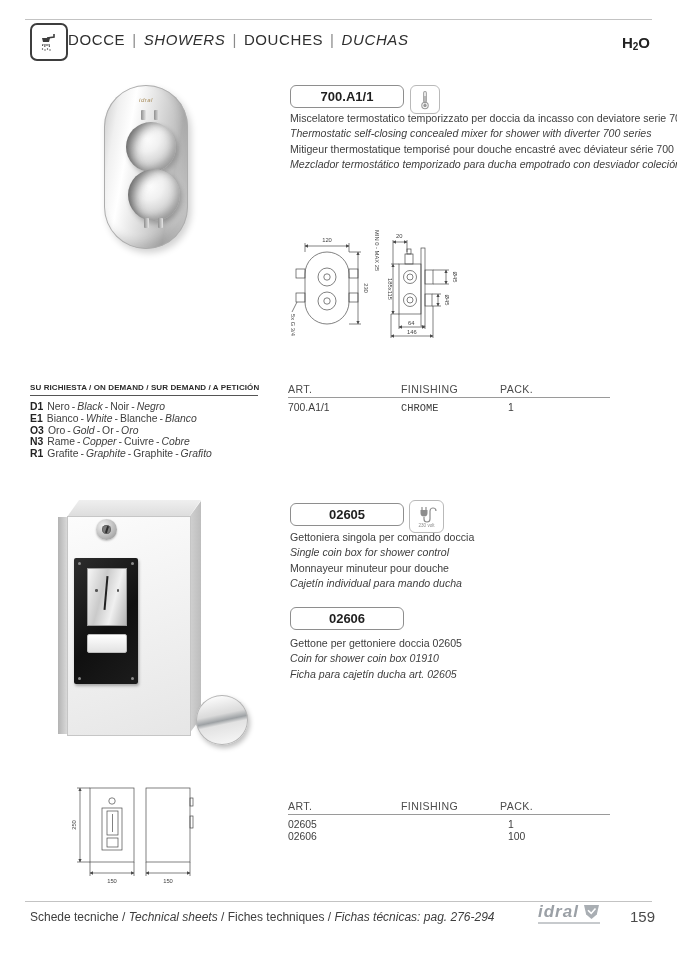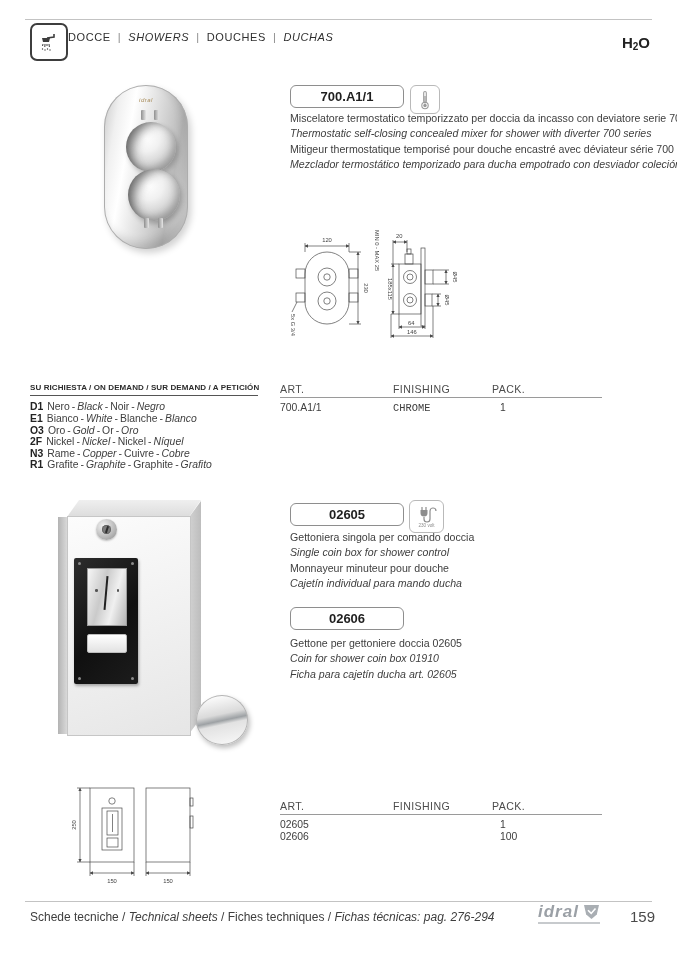--- a/index.html
+++ b/index.html
@@ -4,21 +4,21 @@
 <style>
   html,body{margin:0;padding:0;background:#fff;}
   .page{position:relative;width:677px;height:958px;background:#ffffff;
         font-family:"Liberation Sans", sans-serif;color:#3c3c3c;overflow:hidden;}
   .abs{position:absolute;}
   .hline{position:absolute;height:1px;background:#c3c3c3;}
 
   
   .hdr-iconbox{position:absolute;left:30px;top:23px;width:34px;height:34px;border:2px solid #3d3d3d;
                border-radius:7px;display:flex;align-items:center;justify-content:center;background:#fff;}
-  .hdr-title{position:absolute;left:68px;top:31px;font-size:11px;letter-spacing:.6px;color:#2f2f2f;white-space:nowrap;}
+  .hdr-title{position:absolute;left:68px;top:31px;font-size:15px;letter-spacing:.6px;color:#2f2f2f;white-space:nowrap;}
   .hdr-title .sep{color:#8a8a8a;margin:0 7px;font-weight:400;}
   .hdr-title .it{font-style:italic;}
   .h2o{position:absolute;right:27px;top:34px;font-size:15px;font-weight:bold;color:#222;}
   .h2o .sub{font-size:10px;vertical-align:-2px;}
 
   
   .badge{position:absolute;width:112px;height:21px;border:1.6px solid #8e8e8e;border-radius:6px;background:#fff;
          display:flex;align-items:center;justify-content:center;font-weight:bold;font-size:13px;color:#1f1f1f;}
   .iconbox{position:absolute;border:1.5px solid #b9b9b9;border-radius:6px;background:#fff;
            display:flex;flex-direction:column;align-items:center;justify-content:center;}
@@ -32,21 +32,21 @@
   
   .od{position:absolute;left:30px;top:383px;width:232px;}
   .od-title{font-size:8px;font-weight:bold;color:#2c2c2c;letter-spacing:.1px;white-space:nowrap;}
   .od-rule{height:1.4px;background:#555;margin:3px 0 5px 0;width:228px;}
   .od-row{font-size:10.4px;line-height:11.6px;color:#3e3e3e;white-space:nowrap;}
   .od-row b{margin-right:4px;color:#232323;}
   .od-row .sp{margin:0 2px;}
   .od-row i{font-style:italic;}
 
   
-  .tbl{position:absolute;left:280px;width:322px;}
+  .tbl{position:absolute;left:288px;width:322px;}
   .tbl .th{position:absolute;top:0;font-size:10.6px;color:#4c4c4c;letter-spacing:.4px;}
   .tbl .rule{position:absolute;left:0;top:14px;width:322px;height:1px;background:#9a9a9a;}
   .tbl .td{position:absolute;font-size:10.4px;color:#3e3e3e;}
 
   
   .plate{position:absolute;left:104px;top:85px;width:84px;height:164px;border-radius:42px;
          background:linear-gradient(100deg,#c6c6c6 0%,#f0f0f0 16%,#ffffff 30%,#dedede 52%,#b9b9b9 76%,#e9e9e9 100%);
          box-shadow:inset 0 0 0 1px #adadad, inset -5px -6px 10px rgba(0,0,0,.14), 3px 4px 7px rgba(0,0,0,.18);}
   .plate-brand{position:absolute;left:0;right:0;top:12px;text-align:center;font-size:6px;font-style:italic;
                color:#a88c5a;letter-spacing:.5px;}
@@ -219,21 +219,20 @@
     <line class="thin" x1="108" y1="114" x2="150" y2="114" marker-start="url(#arr)" marker-end="url(#arr)"></line>
     <text x="124" y="112">146</text>
   </svg>
 
   <div class="od">
     <div class="od-title">SU RICHIESTA / ON DEMAND / SUR DEMAND / A PETICIÓN</div>
     <div class="od-rule"></div>
     <div class="od-row"><b>D1</b><span>Nero</span><span class="sp">-</span><i>Black</i><span class="sp">-</span><span>Noir</span><span class="sp">-</span><i>Negro</i></div>
     <div class="od-row"><b>E1</b><span>Bianco</span><span class="sp">-</span><i>White</i><span class="sp">-</span><span>Blanche</span><span class="sp">-</span><i>Blanco</i></div>
     <div class="od-row"><b>O3</b><span>Oro</span><span class="sp">-</span><i>Gold</i><span class="sp">-</span><span>Or</span><span class="sp">-</span><i>Oro</i></div>
-    <div class="od-row"><b>2F</b><span>Nickel</span><span class="sp">-</span><i>Nickel</i><span class="sp">-</span><span>Nickel</span><span class="sp">-</span><i>Níquel</i></div>
     <div class="od-row"><b>N3</b><span>Rame</span><span class="sp">-</span><i>Copper</i><span class="sp">-</span><span>Cuivre</span><span class="sp">-</span><i>Cobre</i></div>
     <div class="od-row"><b>R1</b><span>Grafite</span><span class="sp">-</span><i>Graphite</i><span class="sp">-</span><span>Graphite</span><span class="sp">-</span><i>Grafito</i></div>
   </div>
 
   <div class="tbl" style="top:383px;height:30px;">
     <span class="th" style="left:0;">ART.</span>
     <span class="th" style="left:113px;">FINISHING</span>
     <span class="th" style="left:212px;">PACK.</span>
     <div class="rule"></div>
     <span class="td" style="left:0;top:19px;">700.A1/1</span>

